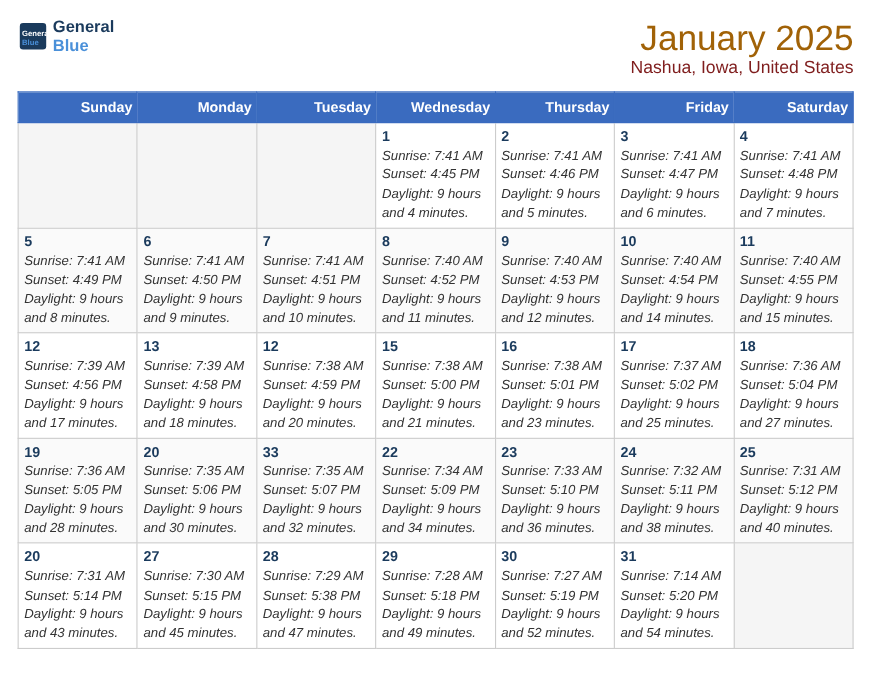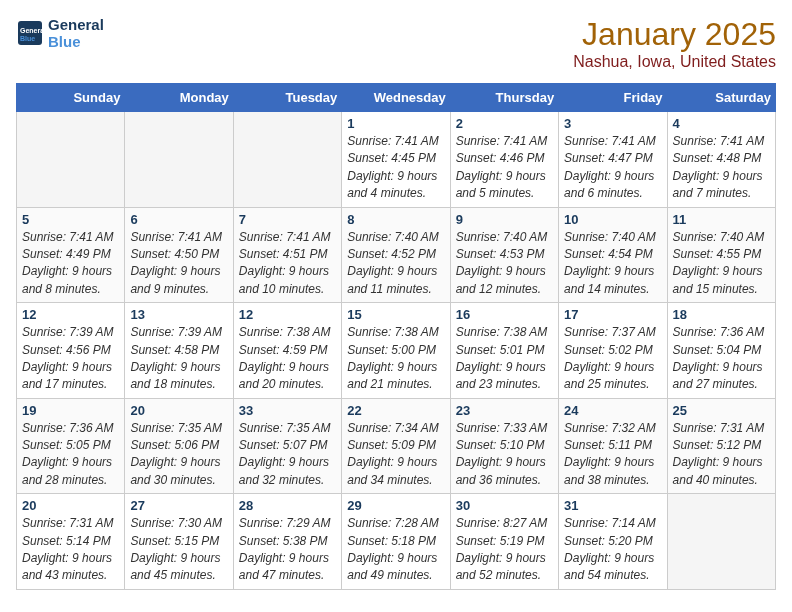--- a/index.html
+++ b/index.html
@@ -323,21 +323,21 @@
         </td>
         <td>
           <div class="day-num">29</div>
           <div class="day-info" style="white-space: pre-line;">Sunrise: 7:28 AM
 Sunset: 5:18 PM
 Daylight: 9 hours
 and 49 minutes.</div>
         </td>
         <td>
           <div class="day-num">30</div>
-          <div class="day-info" style="white-space: pre-line;">Sunrise: 8:27 AM
+          <div class="day-info" style="white-space: pre-line;">Sunrise: 7:27 AM
 Sunset: 5:19 PM
 Daylight: 9 hours
 and 52 minutes.</div>
         </td>
         <td>
           <div class="day-num">31</div>
           <div class="day-info" style="white-space: pre-line;">Sunrise: 7:14 AM
 Sunset: 5:20 PM
 Daylight: 9 hours
 and 54 minutes.</div>

